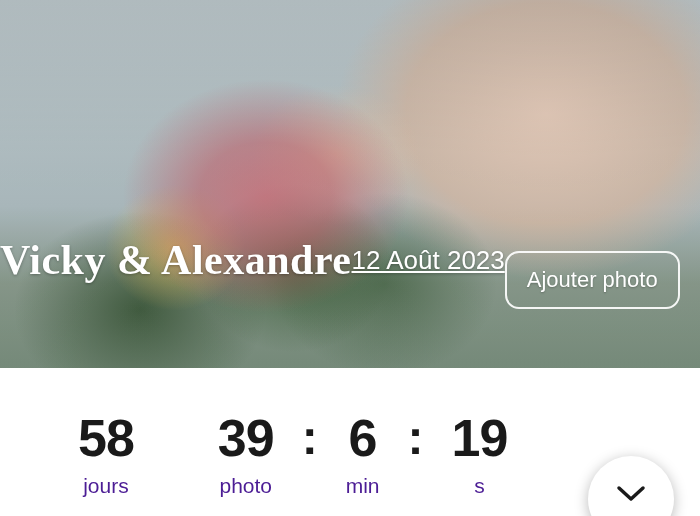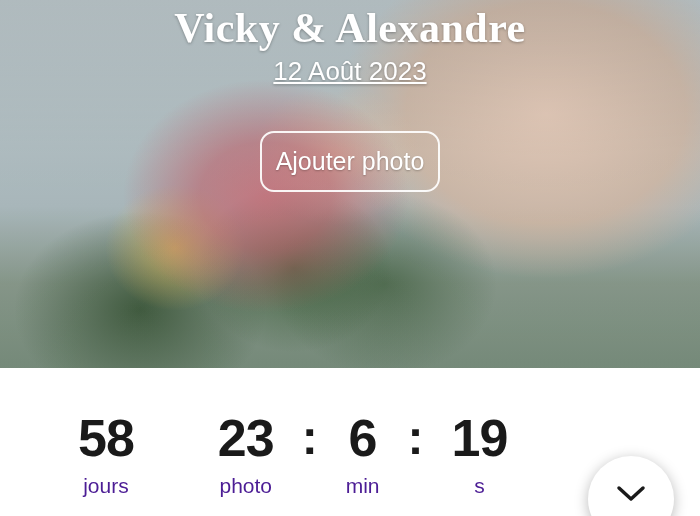--- a/index.html
+++ b/index.html
@@ -26,21 +26,21 @@
     .overlay {
       position: absolute;
       inset: 0;
       background: linear-gradient(180deg, rgba(0,0,0,0.12) 0%, rgba(0,0,0,0.05) 30%, rgba(0,0,0,0.02) 100%);
     }
     .content {
       position: relative;
       width: 100%;
       height: 100%;
       display: flex;
-      flex-direction: column;
+      flex-direction: row;
       align-items: center;
       color: #fff;
     }
     .title {
       margin-top: 4px;
       font-size: 42px;
       font-weight: 700;
       font-family: Georgia, 'Times New Roman', serif;
       text-shadow: 0 1px 3px rgba(0,0,0,0.3);
       letter-spacing: 0.5px;
@@ -50,23 +50,23 @@
       font-size: 26px;
       font-weight: 400;
       text-shadow: 0 1px 3px rgba(0,0,0,0.3);
       text-decoration: underline;
     }
     .btn {
       margin-top: 44px;
       background: transparent;
       border: 2px solid rgba(255,255,255,0.92);
       color: #fff;
-      font-size: 25px;
+      font-size: 22px;
       font-weight: 400;
-      padding: 14px 14px;
+      padding: 14px 20px;
       border-radius: 14px;
       cursor: pointer;
       text-shadow: 0 1px 2px rgba(0,0,0,0.25);
     }
     .countdown-bar {
       position: absolute;
       left: 0;
       bottom: 0;
       width: 100%;
       height: 148px;
@@ -141,21 +141,21 @@
 </div>
 
 <div class="countdown-bar">
   <div class="countdown">
     <div class="unit">
       <div class="num">58</div>
       <div class="lbl">jours</div>
     </div>
     <div class="sep gap">:</div>
     <div class="unit">
-      <div class="num">23</div>
+      <div class="num">39</div>
       <div class="lbl">photo</div>
     </div>
     <div class="sep">:</div>
     <div class="unit">
       <div class="num">6</div>
       <div class="lbl">min</div>
     </div>
     <div class="sep">:</div>
     <div class="unit">
       <div class="num">19</div>

